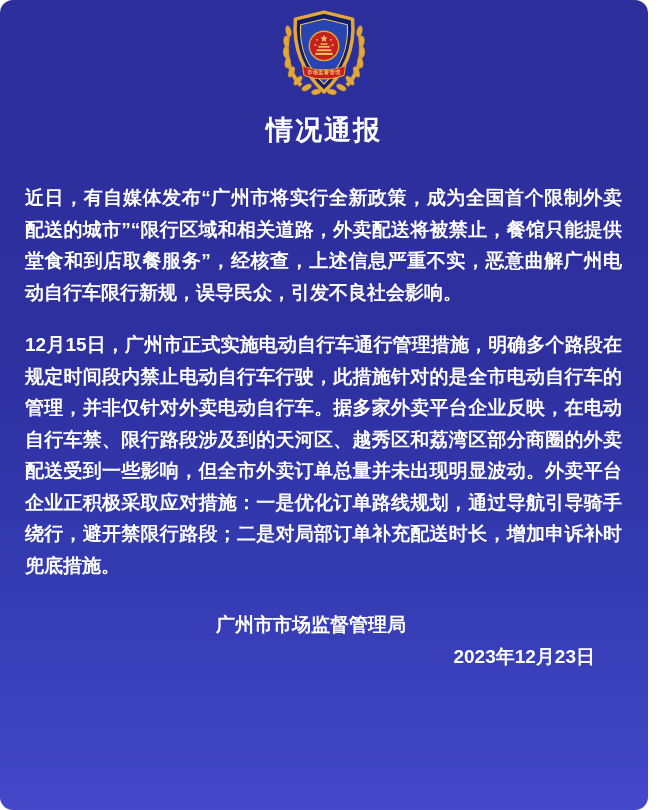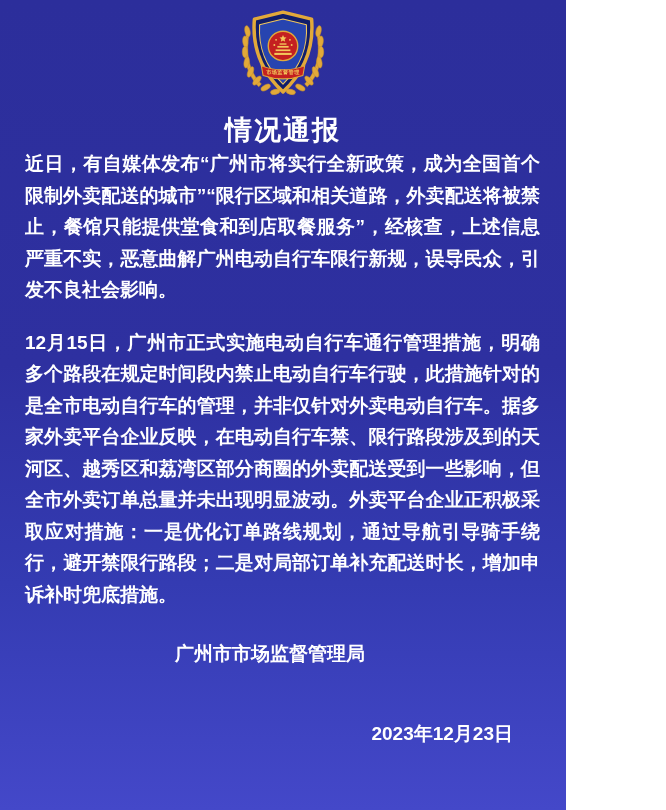--- a/index.html
+++ b/index.html
@@ -1,38 +1,40 @@
 <!DOCTYPE html>
 <html><head>
 <meta charset="utf-8">
 <style>
   html,body { margin:0; padding:0; }
   .page {
     position: relative;
-    width: 566px;
+    width: 648px;
     height: 810px;
     overflow: hidden;
     background: linear-gradient(180deg, #2c2e9b 0%, #2e30a0 45%, #343bb2 72%, #4448c9 100%);
     font-family: "Liberation Sans", "DejaVu Sans", sans-serif;
     color: #ffffff;
+    border-radius: 13px;
   }
   .emblem-wrap {
     padding-top: 6px;
     display: flex;
     justify-content: center;
   }
   .title {
     margin: 14px 0 0 0;
     font-size: 27px;
     font-weight: bold;
     text-align: center;
     letter-spacing: 2px;
     color: #ffffff;
   }
   .body {
+    margin-top: 34px;
     padding: 0 26px 0 25px;
   }
   .body p {
     margin: 0 0 21px 0;
     font-size: 19px;
     line-height: 31.5px;
     font-weight: bold;
     text-align: justify;
     text-justify: inter-ideograph;
     word-break: break-all;
@@ -45,21 +47,20 @@
     line-height: 32px;
     color: #ffffff;
   }
   .signature .issuer {
     text-align: center;
     padding-right: 26px;
   }
   .signature .date {
     text-align: right;
     padding-right: 53px;
-    margin-top: 48px;
   }
   .banner-text {
     font-size: 6px;
     font-weight: bold;
     letter-spacing: 0.5px;
   }
 </style>
 </head>
 <body>
 

